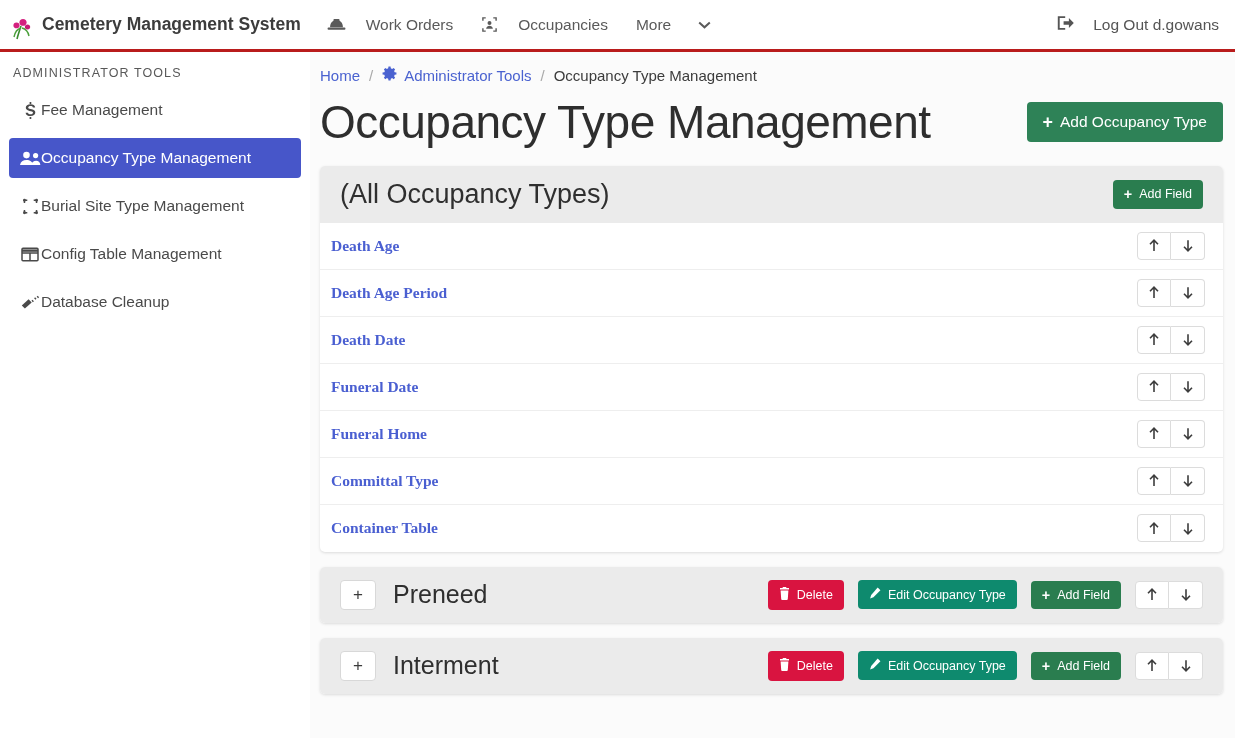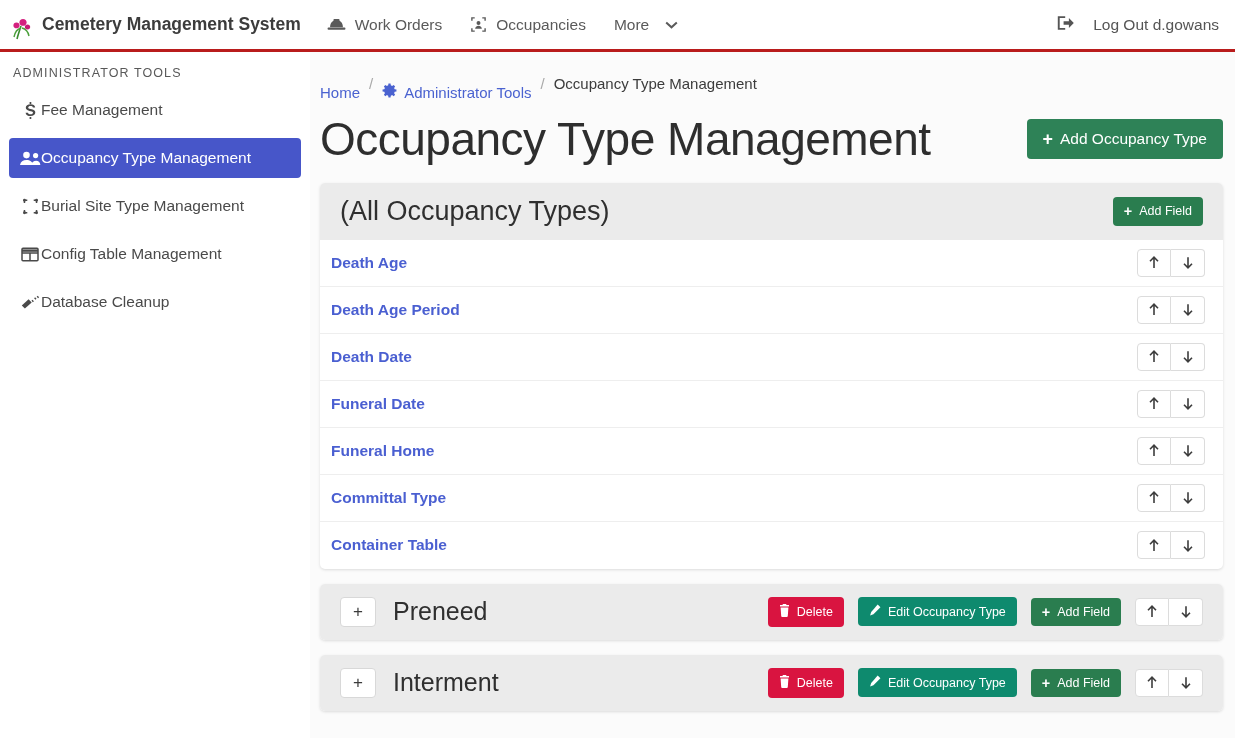--- a/index.html
+++ b/index.html
@@ -22,21 +22,21 @@
     position: relative;
     z-index: 5;
   }
   .brand {
     display: flex; align-items: center; gap: 8px;
     font-size: 17.5px; font-weight: bold; color: #3c3c3c;
     margin-right: 26px; white-space: nowrap;
   }
   .brand-logo { width: 24px; height: 30px; display:block; }
   .nav-link {
-    display: flex; align-items: center; gap: 9px;
+    display: flex; align-items: center; gap: 20px;
     font-size: 15.5px; color: #5a5a5a;
     margin-right: 28px; white-space: nowrap; cursor: pointer;
   }
   .nav-link svg { display:block; }
   .nav-right {
     margin-left: auto; display: flex; align-items: center; gap: 17px;
     font-size: 15.5px; color: #555; white-space: nowrap; cursor: pointer;
   }
   .caret { margin-left: 7px; }
 
@@ -65,21 +65,21 @@
     padding: 0 12px 0 10px;
     overflow: hidden;
   }
 
   
   .breadcrumb {
     display: flex; align-items: center; gap: 9px;
     font-size: 15px; padding: 14px 0 0 0; color: #3f3f3f;
     white-space: nowrap;
   }
-  .bc-link { color: #4a62d0; cursor: pointer; display:flex; align-items:center; gap:7px;margin-top:17px; }
+  .bc-link { color: #4a62d0; cursor: pointer; display:flex; align-items:center; gap:7px; }
   .bc-sep { color: #a9a9a9; }
   .bc-current { color: #3c3c3c; }
 
   
   .page-head {
     display: flex; align-items: center; justify-content: space-between;
     padding: 12px 0 2px 0;
   }
   .page-title {
     font-size: 46px; font-weight: normal; color: #2e2e2e;
@@ -119,21 +119,21 @@
   .hdr-actions { display: flex; align-items: center; gap: 14px; }
 
   .row-item {
     display: flex; align-items: center; justify-content: space-between;
     padding: 9px 18px 9px 11px;
     border-bottom: 1px solid #eeeeee;
     min-height: 47px;
   }
   .row-item:last-child { border-bottom: none; }
   .row-label {
-    font-size: 15.5px; font-weight: bold; color: #4a5fd1; cursor: pointer;
+    font-size: 15.5px; font-weight: bold; color: #4a5fd1; cursor: pointer; font-family: Liberation Serif, serif;
   }
 
   
   .arrow-group { display: flex; }
   .arrow-btn {
     width: 34px; height: 28px;
     background: #ffffff; border: 1px solid #dcdcdc;
     display: flex; align-items: center; justify-content: center;
     cursor: pointer; color: #3d3d3d;
   }

